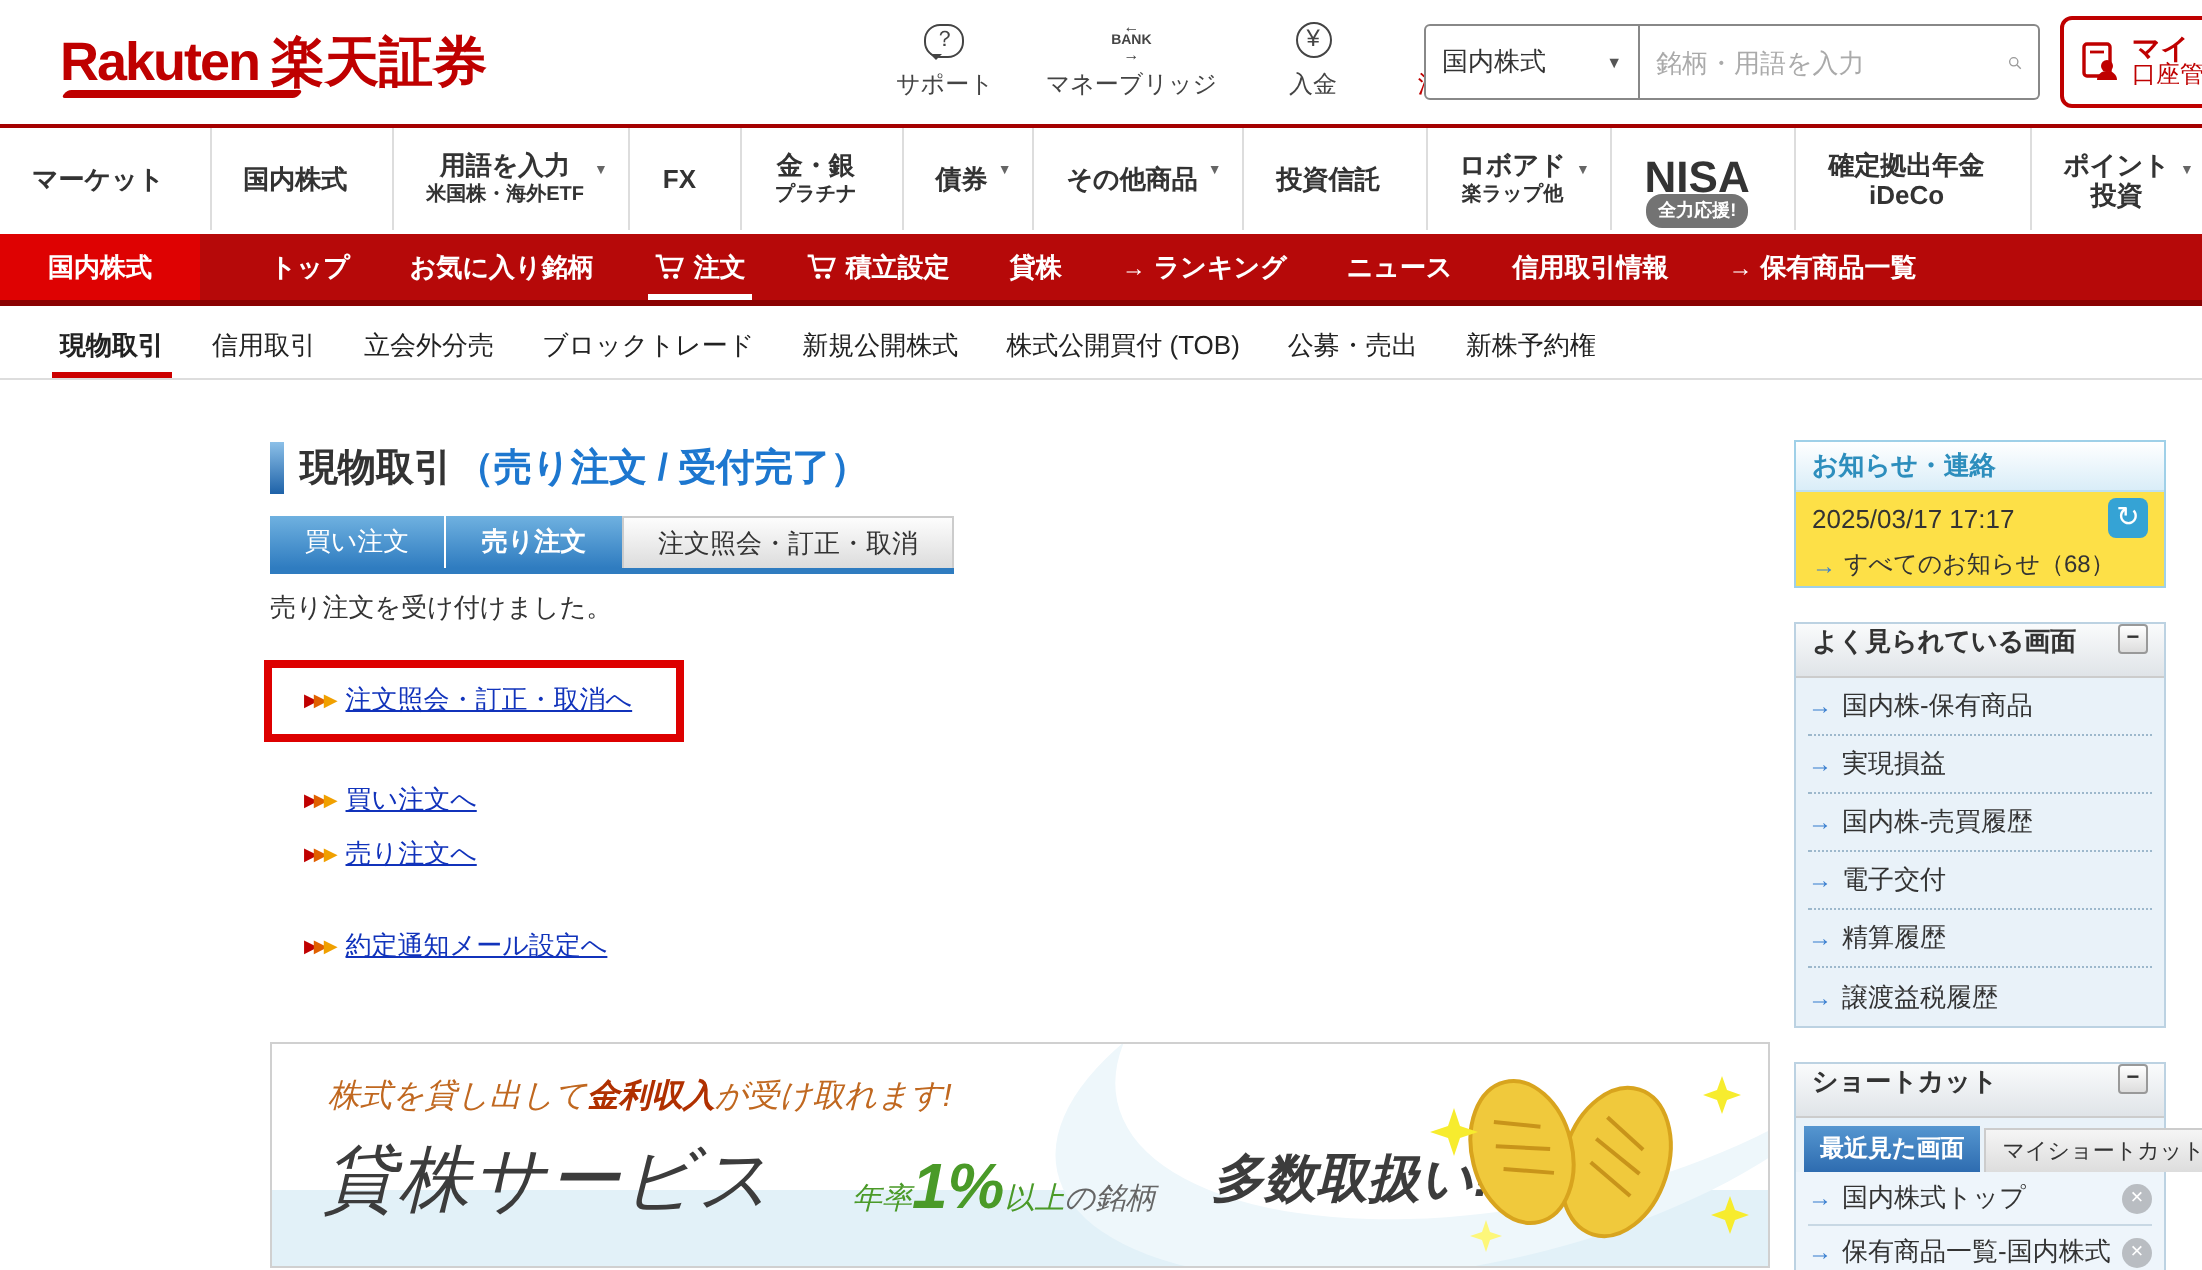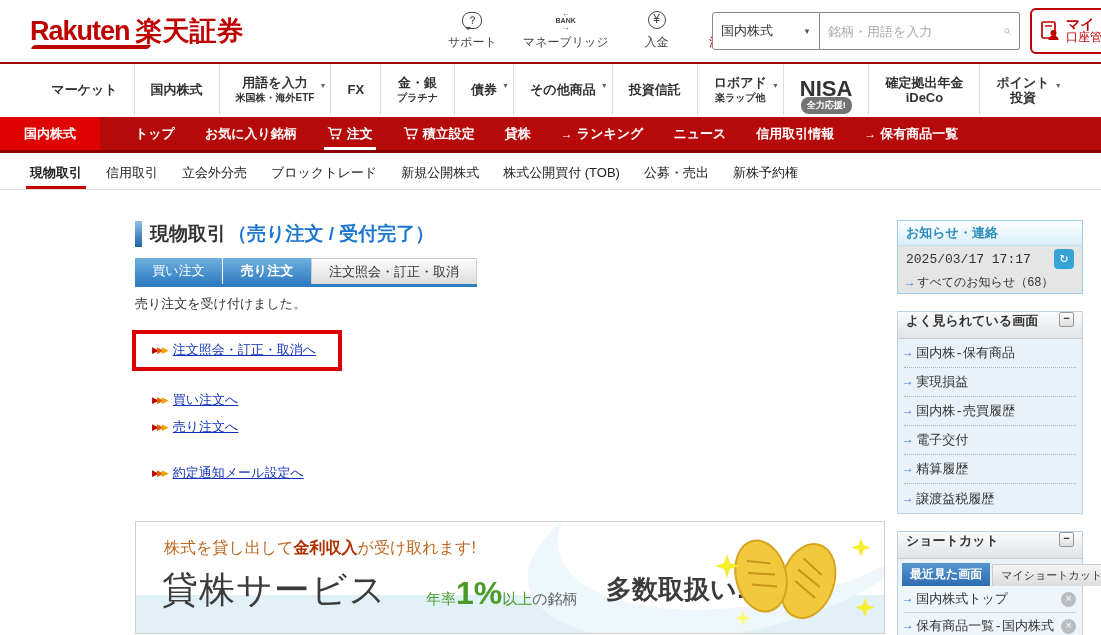--- a/index.html
+++ b/index.html
@@ -26,21 +26,21 @@
   .hdr-select .caret { margin-left:auto; font-size:8px; color:#555; }
   .hdr-search { position:absolute; left:820px; top:12px; width:200px; height:38px; border:1px solid #888; border-left:none; border-radius:0 3px 3px 0; background:#fff; display:flex; align-items:center; padding:0 8px; }
   .hdr-search input { flex:1; border:none; outline:none; font-size:13px; color:#333; font-family:inherit; background:transparent; }
   .hdr-search input::placeholder { color:#aaa; }
   .my-btn { position:absolute; left:1030px; top:8px; width:92px; height:46px; border:2px solid #bf0000; border-radius:6px; background:#fff; display:flex; align-items:center; gap:5px; padding:0 7px; cursor:pointer; }
   .my-btn .mytxt { display:flex; flex-direction:column; line-height:13px; }
   .my-btn .l1 { color:#bf0000; font-weight:bold; font-size:14px; white-space:nowrap; }
   .my-btn .l2 { color:#bf0000; font-size:12px; white-space:nowrap; }
 
   
-  .global-nav { position:absolute; left:0; top:62px; width:1101px; height:53px; border-top:2px solid #a50000; background:#fff; display:flex; justify-content:center; align-items:stretch; }
+  .global-nav { position:absolute; left:0; top:62px; width:1101px; height:53px; border-top:2px solid #a50000; background:#fff; display:flex; justify-content:space-between; align-items:stretch; }
   .gnav-item { position:relative; display:flex; flex-direction:column; align-items:center; justify-content:center; padding:0 16px; cursor:pointer; border-left:1px solid #ddd; line-height:15px; }
   .gnav-item:first-child { border-left:none; }
   .gnav-item .n1 { font-size:13px; font-weight:bold; color:#333; white-space:nowrap; }
   .gnav-item .n1.big { font-size:22px;margin-top:16px; }
   .gnav-item .n2 { font-size:10px; font-weight:bold; color:#333; white-space:nowrap; }
   .gnav-item .gcaret { position:absolute; right:4px; top:14px; font-size:7px; color:#666; }
   .gnav-badge { background:#737373; color:#fff; font-size:9px; font-weight:bold; border-radius:8px; padding:1px 6px; margin-top:1px; white-space:nowrap; }
 
   
   .red-nav { position:absolute; left:0; top:117px; width:1101px; height:36px; background:#b60909; border-bottom:3px solid #8a0202; display:flex; align-items:stretch; }
@@ -71,36 +71,36 @@
   .tab-underline { position:absolute; left:0; top:69px; width:342px; height:3px; background:#2f7cc0; }
   .receipt-msg { position:absolute; left:0; top:80px; font-size:13px; color:#333; }
   .hl-box { position:absolute; left:-3px; top:115px; width:210px; height:41px; border:4px solid #dd0000; }
   .link-row { position:absolute; display:flex; align-items:center; gap:6px; cursor:pointer; }
   .tri { font-size:9px; letter-spacing:-2px; }
   .tri .a1 { color:#c00000; } .tri .a2 { color:#e06000; } .tri .a3 { color:#f0a000; }
   .link-row a { font-size:13px; color:#1133bb; text-decoration:underline; }
   .lr1 { left:17px; top:126px; } .lr2 { left:17px; top:176px; } .lr3 { left:17px; top:203px; } .lr4 { left:17px; top:249px; }
 
   
-  .banner { position:absolute; left:0; top:306px; width:750px; height:113px; border:1px solid #d0d0d0; background:#fff; overflow:hidden; cursor:pointer; }
+  .banner { position:absolute; left:0; top:306px; width:750px; height:113px; border:1px solid #d0d0d0; background:#fff; overflow:hidden; cursor:pointer;font-style:italic; }
   .banner-blue { position:absolute; left:0; bottom:0; width:100%; height:38px; background:#e2f1f8; }
   .banner-swoosh { position:absolute; right:-60px; top:-70px; width:420px; height:180px; background:#eef7fb; border-radius:50%; transform:rotate(-12deg); }
   .banner-swoosh2 { position:absolute; right:-90px; top:-110px; width:420px; height:190px; background:#fff; border-radius:50%; transform:rotate(-12deg); }
   .bn-line1 { position:absolute; left:28px; top:16px; font-size:16px; color:#c06820; }
   .bn-line1 b { color:#b03000; }
   .bn-title { position:absolute; left:26px; top:44px; font-size:36px; color:#3c3c3c; letter-spacing:1px; }
   .bn-rate { position:absolute; left:290px; top:58px; font-size:15px; color:#4a9a28; display:flex; align-items:baseline; }
   .bn-rate .num { font-size:32px; line-height:26px; font-weight:bold; }
   .bn-rate .gry { color:#666;text-align:center; }
   .bn-many { position:absolute; left:470px; top:50px; font-size:26px; font-weight:bold; color:#3c3c3c; }
   .coins { position:absolute; right:6px; top:4px; }
 
   
   .sidebar { position:absolute; left:897px; top:220px; width:186px; }
-  .sbox { background:#e5e5e5; margin-bottom:17px;font-family:Liberation Mono, monospace; }
+  .sbox { background:#fde047; margin-bottom:17px; }
   .notice-box { border:1px solid #9fd0e8; }
   .notice-head { height:25px; background:linear-gradient(#ffffff,#d9edf8); border-bottom:1px solid #bfe0f0; display:flex; align-items:center; padding:0 8px; color:#2d8ebd; font-weight:bold; font-size:13px; }
   .notice-date { height:26px; display:flex; align-items:center; padding:0 8px; font-size:13px; color:#333; }
   .refresh-btn { margin-left:auto; width:20px; height:20px; background:#35a3d5; border-radius:4px; color:#fff; font-size:14px; line-height:19px; text-align:center; cursor:pointer; }
   .notice-link { height:21px; display:flex; align-items:center; padding:0 8px; gap:4px; font-size:12px; color:#333; cursor:pointer; }
   .blue-arrow { color:#3a7fd0; font-size:12px; }
   .panel { border:1px solid #bcd2e2; }
   .panel-head { height:27px; background:linear-gradient(#fafbfc,#e0e4e8); border-bottom:1px solid #ccc; display:flex; align-items:flex-start; padding:0 8px; font-size:13px; font-weight:bold; color:#333; }
   .min-btn { margin-left:auto; width:15px; height:15px; border:1px solid #999; background:linear-gradient(#fff,#ddd); border-radius:2px; font-size:11px; line-height:13px; text-align:center; color:#333; cursor:pointer; }
   .panel-body { background:#e9f2f9; padding:0 6px; }

